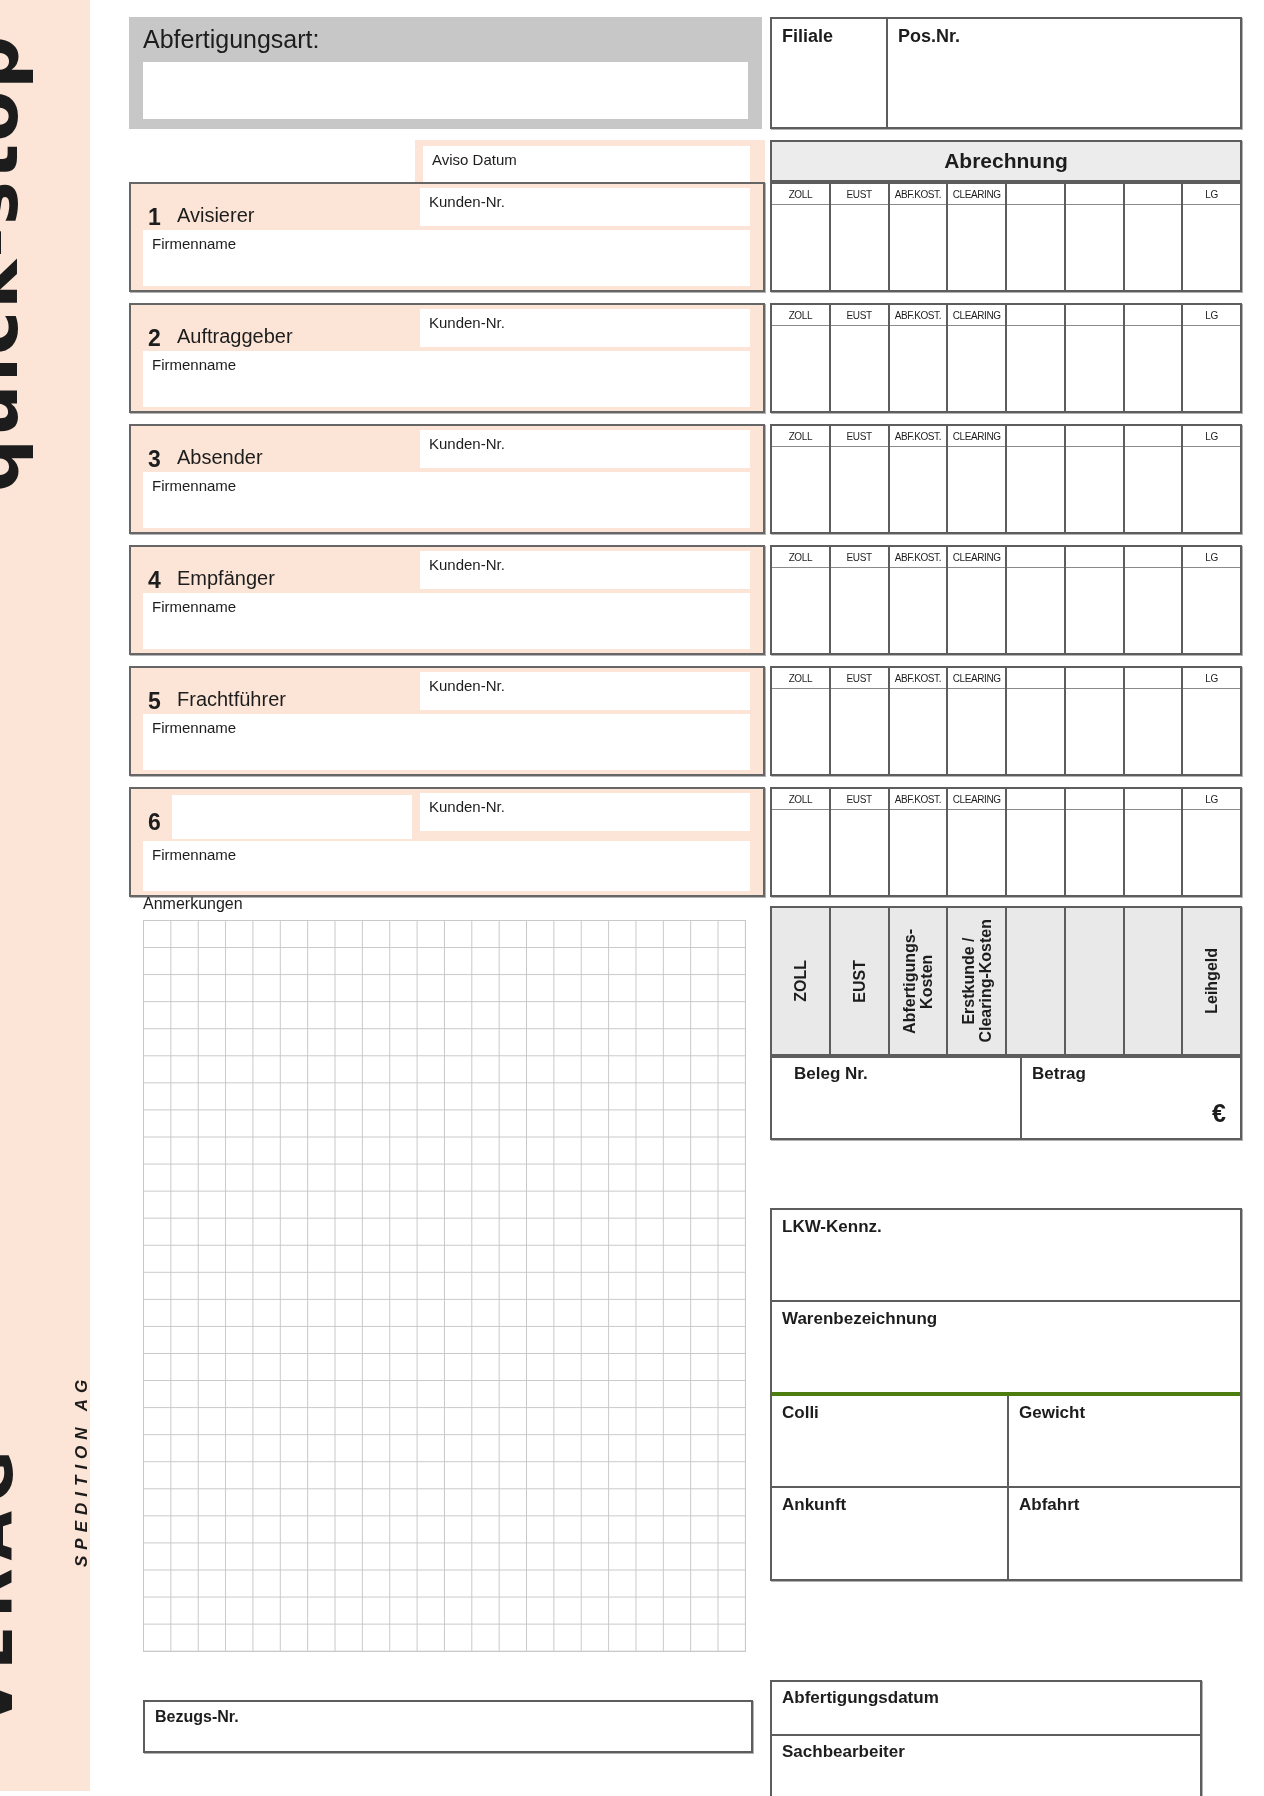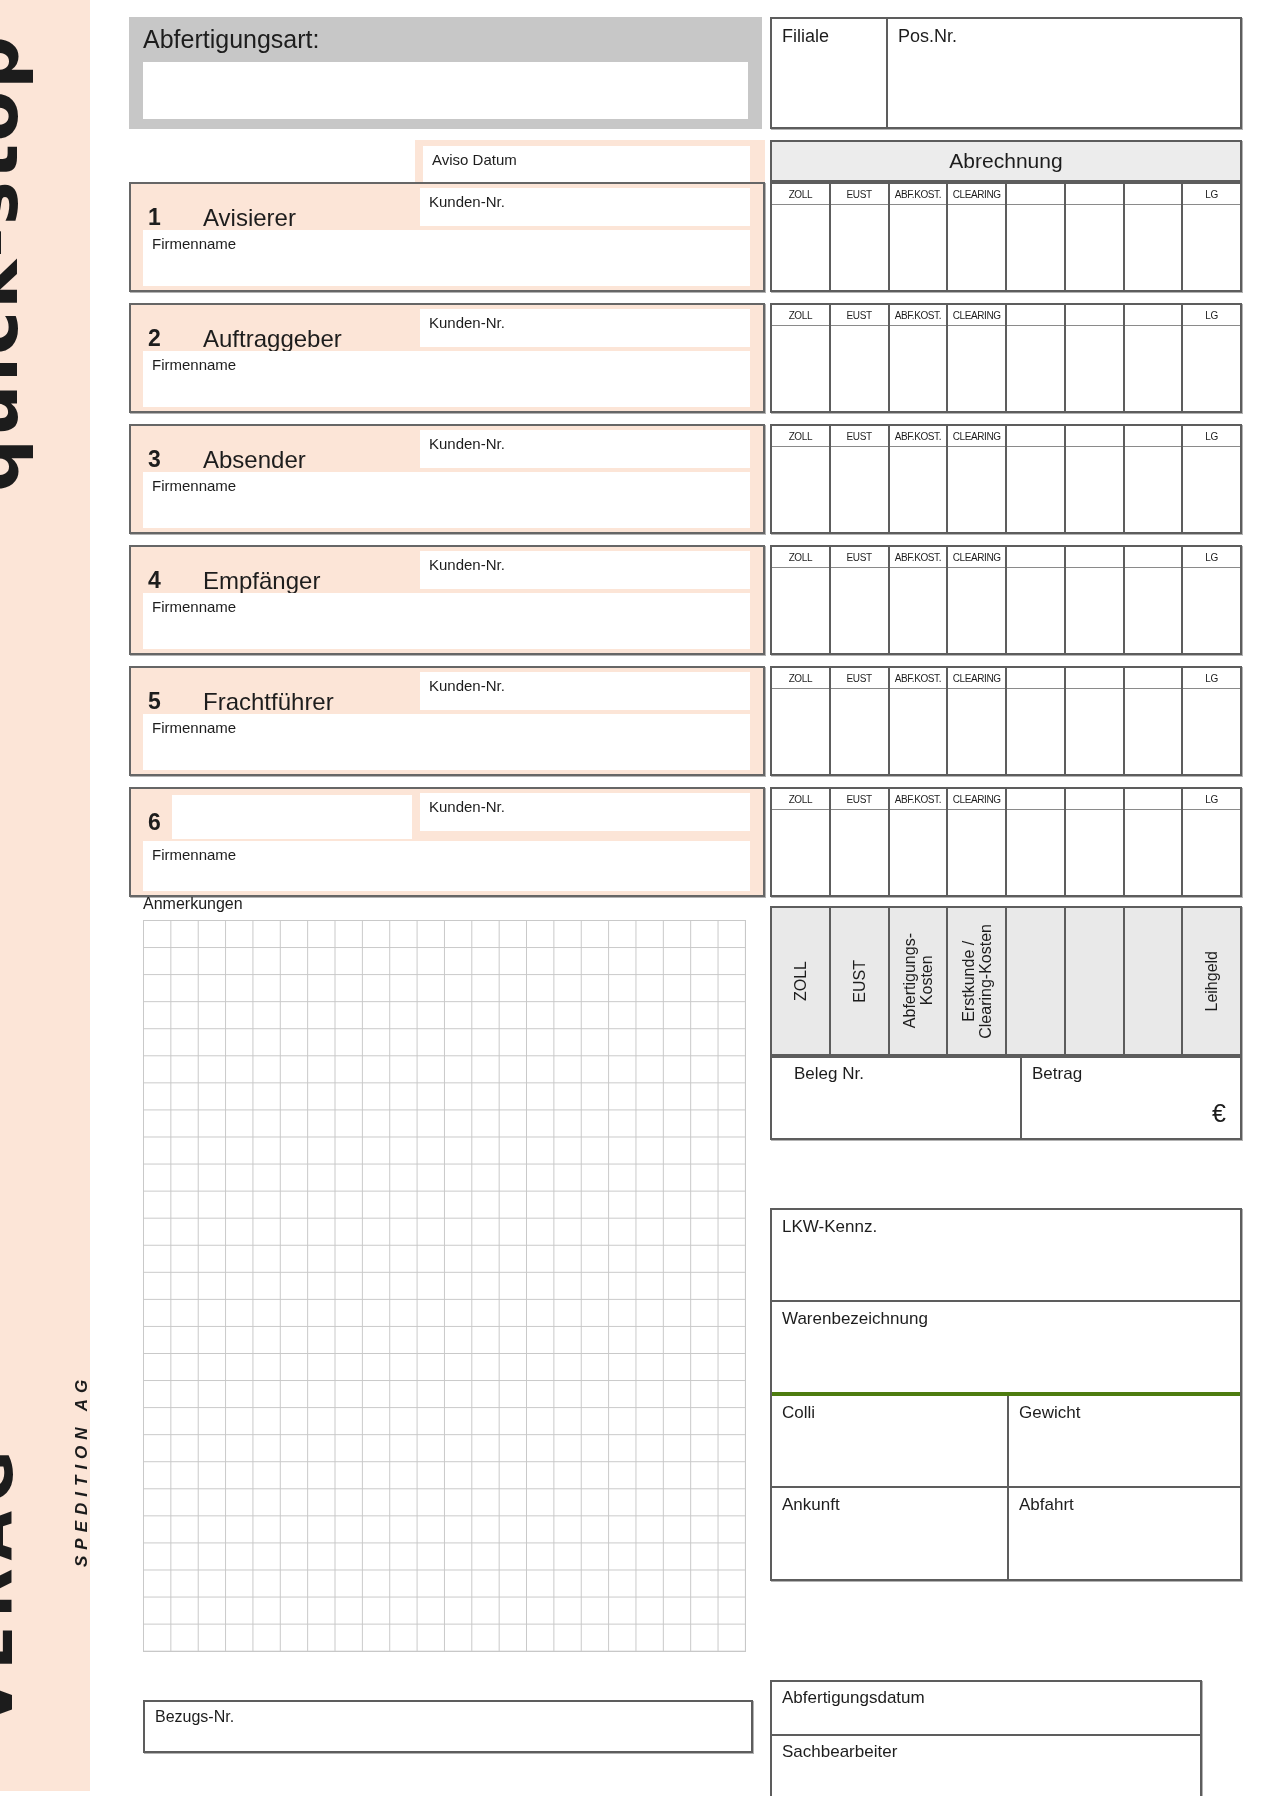--- a/index.html
+++ b/index.html
@@ -10,21 +10,21 @@
   
   #strip{position:absolute;left:0;top:0;width:90px;height:1791px;background:#fce5d7;}
   .vrot{position:absolute;transform-origin:left bottom;transform:rotate(-90deg);white-space:nowrap;}
   #quickstop{left:30px;top:414px;font-family:"DejaVu Sans","Liberation Sans",sans-serif;
     font-size:74px;line-height:78px;font-weight:800;letter-spacing:2px;color:#1c1c1c;}
   #verag{left:24px;top:1659px;font-family:"DejaVu Sans","Liberation Sans",sans-serif;
     font-size:64px;line-height:68px;font-weight:800;letter-spacing:8px;color:#1c1c1c;}
   #spedag{left:92px;top:1547px;font-size:17px;line-height:20px;font-weight:bold;
     font-style:italic;letter-spacing:6px;color:#1c1c1c;}
 
-  .box{position:absolute;border:2px solid #5d5d5d;box-shadow:1px 1px 0 #b3b3b3;background:#fff;box-sizing:border-box;}
+  .box{position:absolute;border:2px solid #5d5d5d;box-shadow:1px 1px 0 #b3b3b3;background:#fff;box-sizing:border-box;font-weight:bold;}
   .lbl{position:absolute;color:#1d1d1d;}
   .inp{position:absolute;background:#ffffff;box-sizing:border-box;}
   .small-lbl{display:block;padding:5px 0 0 9px;font-size:15px;color:#1d1d1d;}
 
   
   #abfart{left:129px;top:17px;width:633px;height:112px;background:#c7c7c7;position:absolute;}
   #abfart .title{position:absolute;left:14px;top:8px;font-size:25px;}
   #abfart .field{position:absolute;left:14px;top:45px;width:605px;height:57px;background:#fff;}
 
   
@@ -39,21 +39,21 @@
   #aviso .field{position:absolute;left:8px;top:6px;width:327px;height:36px;background:#fff;}
 
   
   #abrhead{left:770px;top:140px;width:472px;height:42px;background:#ececec;
     display:flex;align-items:center;justify-content:center;font-size:21px;}
 
   
   .sec{position:absolute;left:129px;width:636px;height:110px;background:#fce5d7;
     border:2px solid #666;box-shadow:1px 1px 0 #b3b3b3;box-sizing:border-box;}
   .sec .num{left:17px;top:20px;font-size:23px;font-weight:bold;}
-  .sec .pname{left:46px;top:20px;font-size:24px;margin-left:26px;}
+  .sec .pname{left:46px;top:20px;font-size:20px;}
   .sec .knr{left:289px;top:4px;width:330px;height:38px;}
   .sec .firm{left:12px;top:46px;width:607px;height:56px;}
   .sec .blank6{left:41px;top:6px;width:240px;height:44px;}
   .sec .firm6{left:12px;top:52px;width:607px;height:50px;}
 
   
   .abrow{position:absolute;left:770px;width:472px;height:110px;border:2px solid #5d5d5d;
     box-shadow:1px 1px 0 #b3b3b3;background:#fff;display:flex;box-sizing:border-box;}
   .acell{flex:1;border-right:2px solid #5d5d5d;position:relative;}
   .acell:last-child{border-right:none;}

